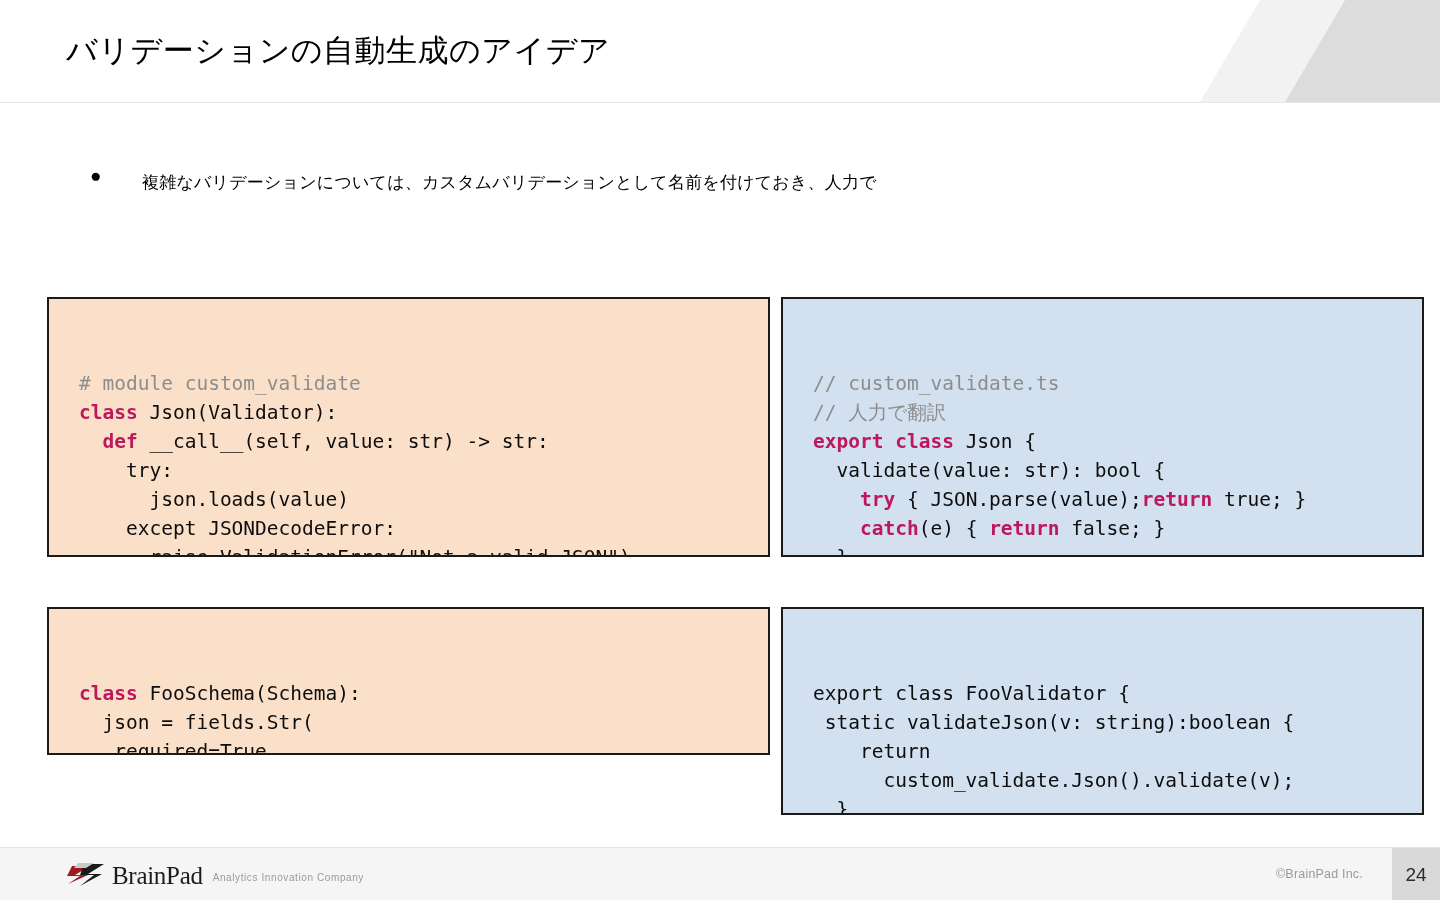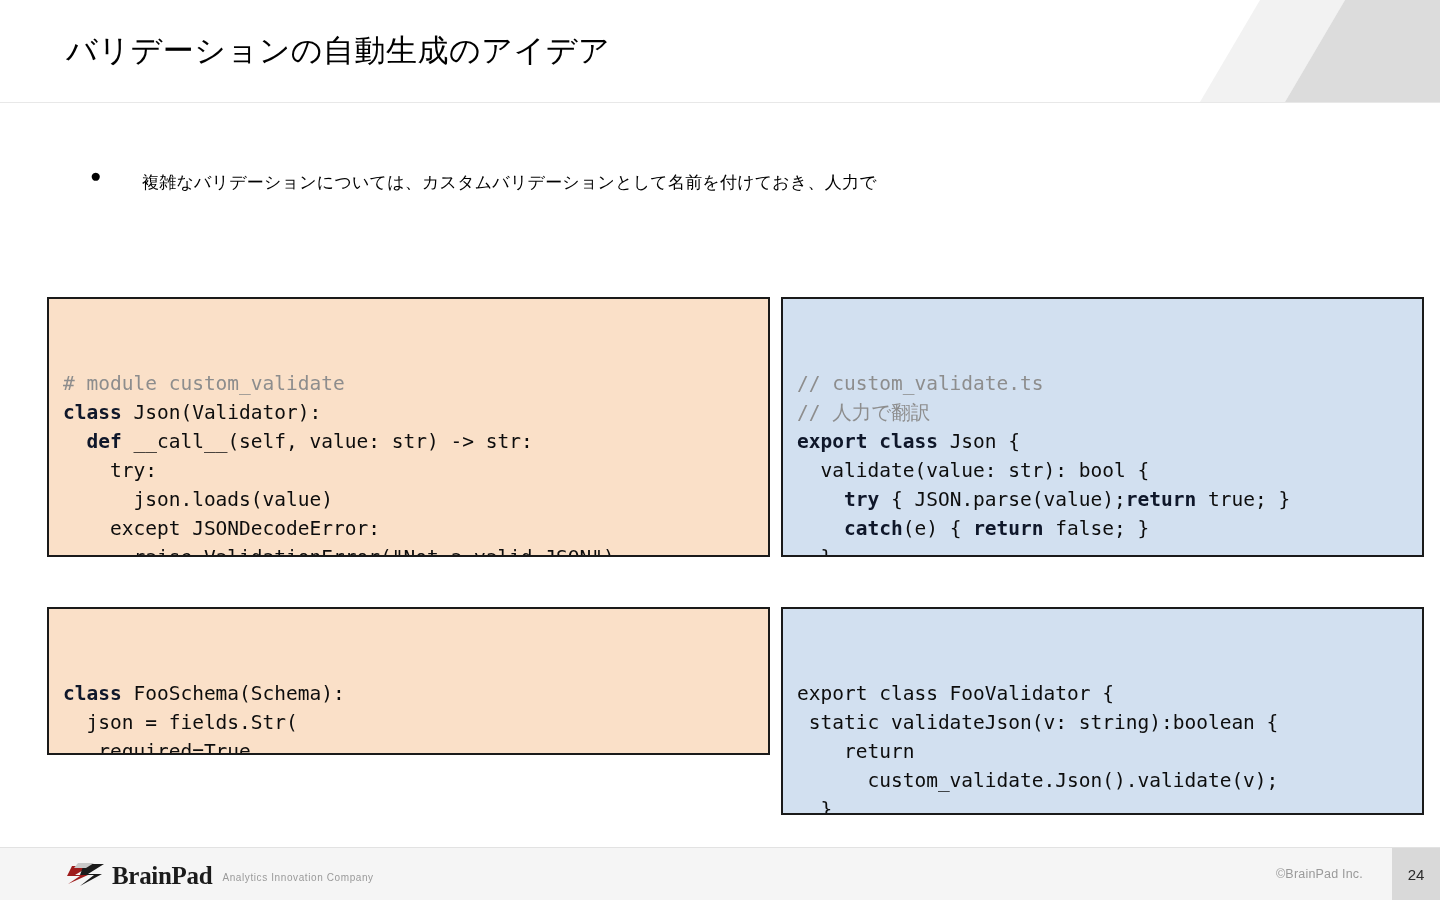--- a/index.html
+++ b/index.html
@@ -109,28 +109,29 @@
     overflow: hidden;
   }
   .code-box.peach {
     background: #fae0c8;
   }
   .code-box.blue {
     background: #d2e0f0;
   }
   .code-inner {
     padding: 12px 14px 12px 14px;
+    margin-left: 16px;
   }
   .code-line {
     display: block;
     white-space: pre;
     min-height: 29px;
   }
   .cm { color: #8d8d8d; }
-  .kw { font-weight: bold; color: #0f172a; }
+  .kw { font-weight: bold; color: #be185d; }
 
   #box-py-top   { left: 47px;  top: 297px; width: 723px; height: 260px; }
   #box-ts-top   { left: 781px; top: 297px; width: 643px; height: 260px; }
   #box-py-bot   { left: 47px;  top: 607px; width: 723px; height: 148px; }
   #box-ts-bot   { left: 781px; top: 607px; width: 643px; height: 208px; }
 
   
   .footer {
     position: absolute;
     left: 0;
@@ -150,21 +151,21 @@
   }
   .logo-mark {
     width: 46px;
     height: 26px;
     margin-right: 2px;
     flex: 0 0 46px;
   }
   .logo-word {
     font-family: "Liberation Serif", "DejaVu Serif", serif;
     font-size: 25px;
-    font-weight: bold;
+    font-weight: normal;
     color: #1b1b1b;
     letter-spacing: -0.3px;
     line-height: 1;
   }
   .logo-tagline {
     margin-left: 10px;
     font-size: 10px;
     color: #9a9a9a;
     letter-spacing: 0.6px;
     line-height: 1;
@@ -184,21 +185,21 @@
     right: 0;
     top: 0;
     width: 48px;
     height: 53px;
     background: #d9d9d9;
     display: flex;
     align-items: center;
     justify-content: center;
   }
   .page-number {
-    font-size: 15px;
+    font-size: 19px;
     color: #2b2b2b;
   }
 </style>
 </head>
 <body>
 
 <div class="slide">
 
   <div class="header">
     <div class="header-deco">

